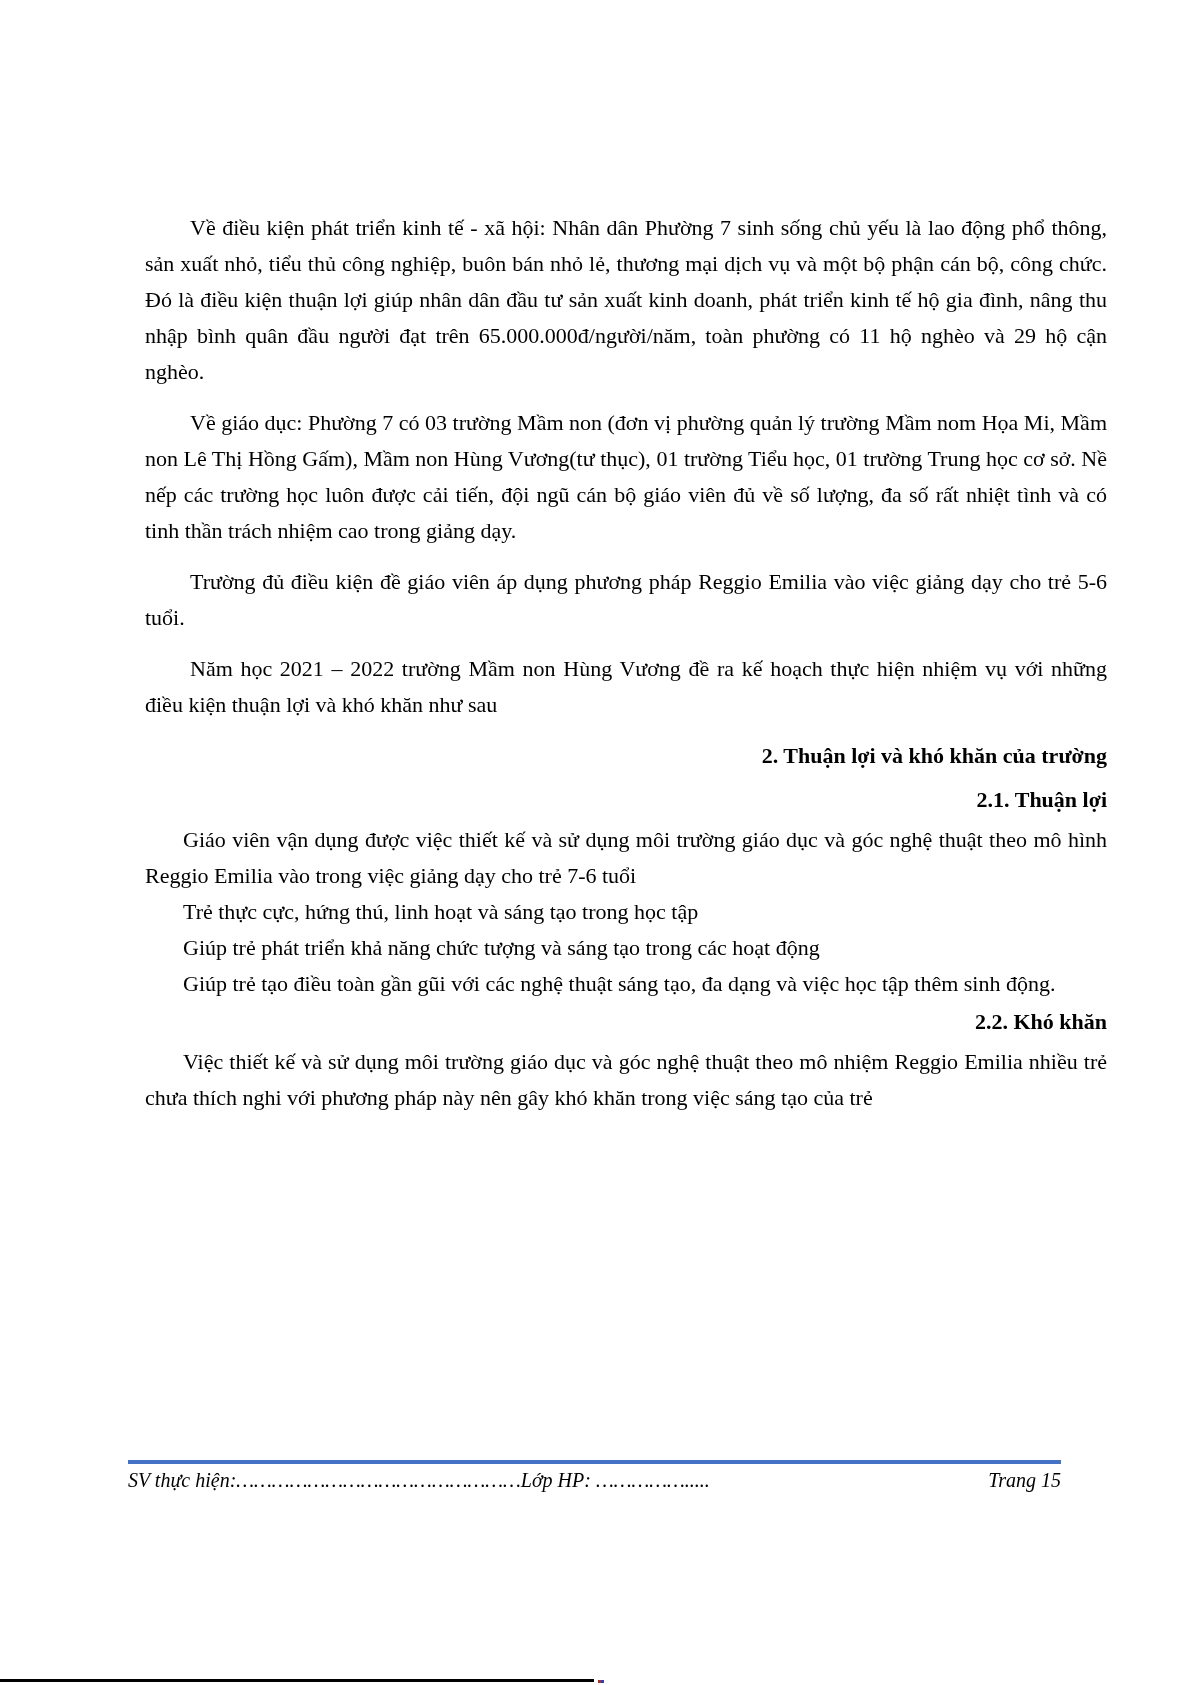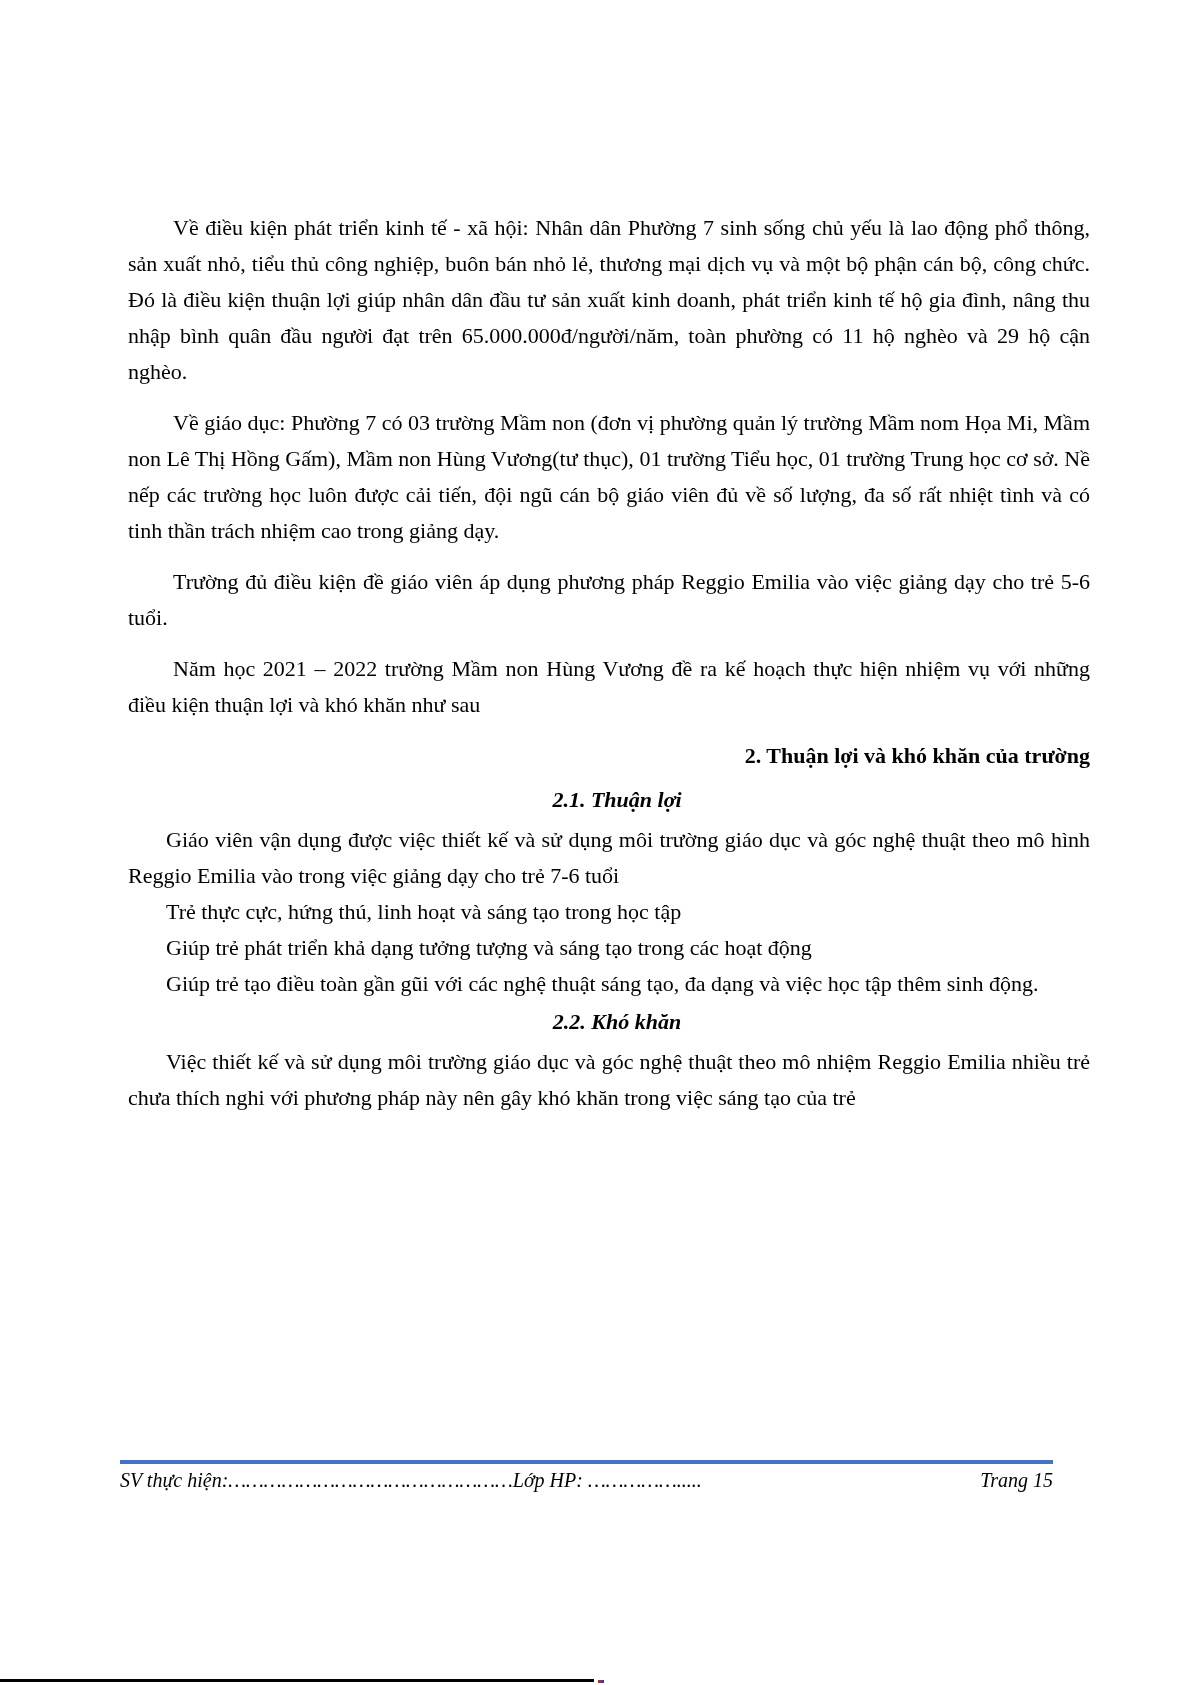--- a/index.html
+++ b/index.html
@@ -15,21 +15,21 @@
     font-family: "Liberation Serif", serif;
     color: #000000;
   }
   .page {
     position: absolute;
     inset: 0;
     background: #ffffff;
   }
   .content {
     position: absolute;
-    left: 128px;
+    left: 145px;
     top: 210px;
     width: 962px;
   }
   .content p {
     margin: 0;
     font-size: 22px;
     line-height: 36px;
     text-align: justify;
   }
   p.para {
@@ -41,28 +41,27 @@
     margin-bottom: 0;
   }
   p.heading1 {
     font-weight: bold;
     text-indent: 0;
     text-align: right;
     margin: 14px 0 8px 0;
   }
   p.heading2 {
     font-weight: bold;
-    font-style: italic;
     text-indent: 0;
-    text-align: center;
+    text-align: right;
     margin: 2px 0 4px 16px;
   }
   .footer {
     position: absolute;
-    left: 120px;
+    left: 128px;
     top: 1460px;
     width: 933px;
     border-top: 4px solid #4472C4;
     padding-top: 3px;
     display: flex;
     justify-content: space-between;
     align-items: flex-start;
     font-style: italic;
     font-size: 20px;
     line-height: 26px;
@@ -94,21 +93,21 @@
 
   <main class="content" id="doc-content">
       <p class="para">Về điều kiện phát triển kinh tế - xã hội: Nhân dân Phường 7 sinh sống chủ yếu là lao động phổ thông, sản xuất nhỏ, tiểu thủ công nghiệp, buôn bán nhỏ lẻ, thương mại dịch vụ và một bộ phận cán bộ, công chức. Đó là điều kiện thuận lợi giúp nhân dân đầu tư sản xuất kinh doanh, phát triển kinh tế hộ gia đình, nâng thu nhập bình quân đầu người đạt trên 65.000.000đ/người/năm, toàn phường có 11 hộ nghèo và 29 hộ cận nghèo.</p>
       <p class="para">Về giáo dục: Phường 7 có 03 trường Mầm non (đơn vị phường quản lý trường Mầm nom Họa Mi, Mầm non Lê Thị Hồng Gấm), Mầm non Hùng Vương(tư thục), 01 trường Tiểu học, 01 trường Trung học cơ sở. Nề nếp các trường học luôn được cải tiến, đội ngũ cán bộ giáo viên đủ về số lượng, đa số rất nhiệt tình và có tinh thần trách nhiệm cao trong giảng dạy.</p>
       <p class="para">Trường đủ điều kiện đề giáo viên áp dụng phương pháp Reggio Emilia vào việc giảng dạy cho trẻ 5-6 tuổi.</p>
       <p class="para">Năm học 2021 – 2022 trường Mầm non Hùng Vương đề ra kế hoạch thực hiện nhiệm vụ với những điều kiện thuận lợi và khó khăn như sau</p>
       <p class="heading1">2. Thuận lợi và khó khăn của trường</p>
       <p class="heading2">2.1. Thuận lợi</p>
       <p class="tight">Giáo viên vận dụng được việc thiết kế và sử dụng môi trường giáo dục và góc nghệ thuật theo mô hình Reggio Emilia vào trong việc giảng dạy cho trẻ 7-6 tuổi</p>
       <p class="tight">Trẻ thực cực, hứng thú, linh hoạt và sáng tạo trong học tập</p>
-      <p class="tight">Giúp trẻ phát triển khả dạng tưởng tượng và sáng tạo trong các hoạt động</p>
+      <p class="tight">Giúp trẻ phát triển khả năng chức tượng và sáng tạo trong các hoạt động</p>
       <p class="tight">Giúp trẻ tạo điều toàn gần gũi với các nghệ thuật sáng tạo, đa dạng và việc học tập thêm sinh động.</p>
       <p class="heading2">2.2. Khó khăn</p>
       <p class="tight">Việc thiết kế và sử dụng môi trường giáo dục và góc nghệ thuật theo mô nhiệm Reggio Emilia nhiều trẻ chưa thích nghi với phương pháp này nên gây khó khăn trong việc sáng tạo của trẻ</p>
     </main>
 
   <div class="footer" style="border-top-color: rgb(68, 114, 196);">
     <span class="left-text">SV thực hiện:…………………………………………Lớp HP: …………….....</span>
     <span class="page-num">Trang 15</span>
   </div>
 

